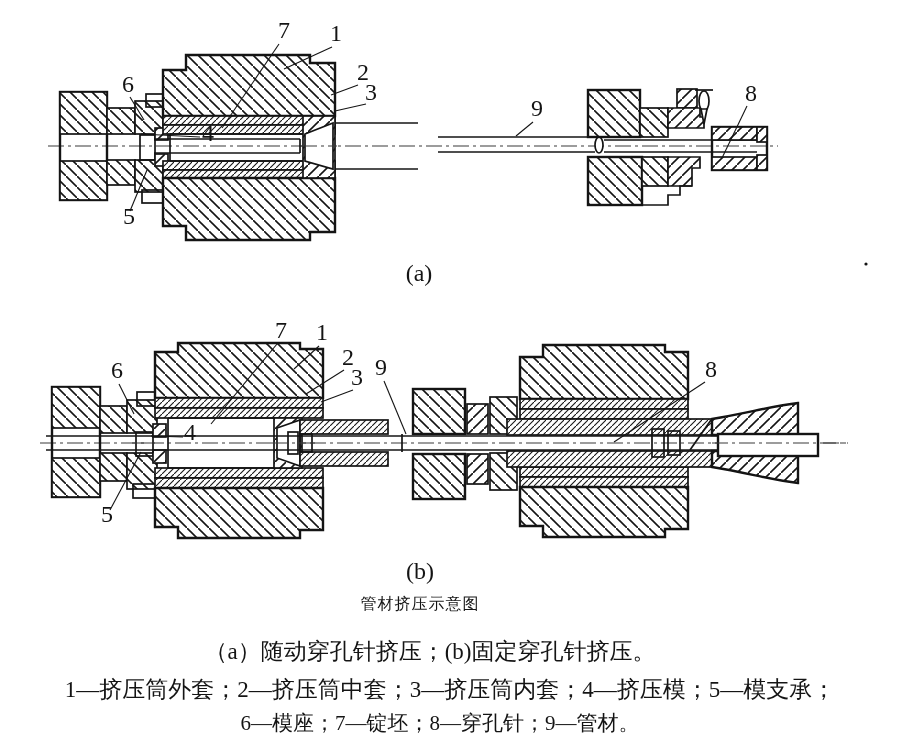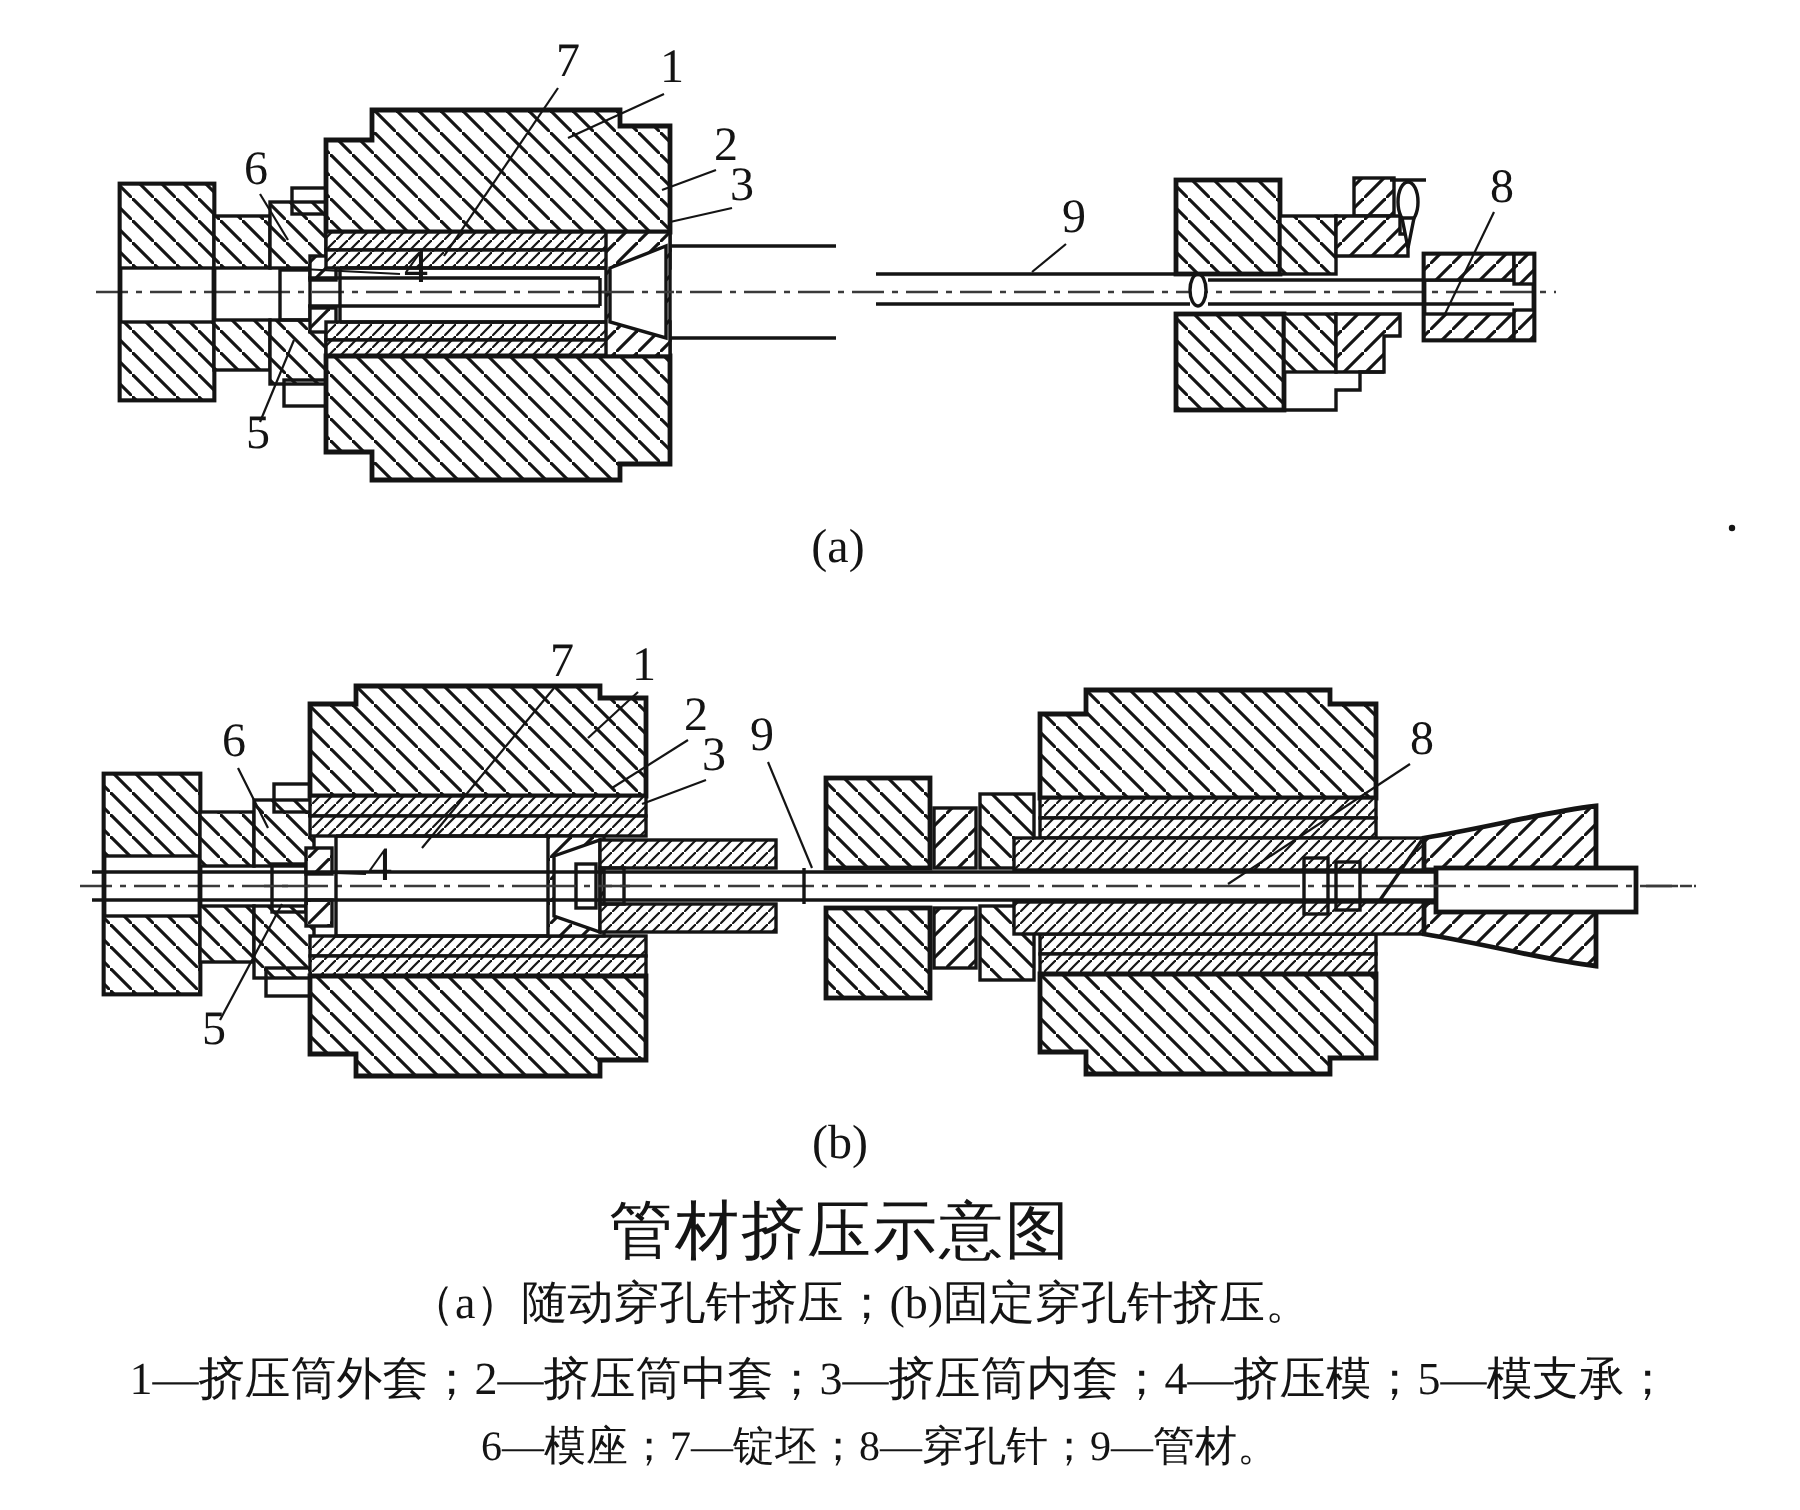--- a/index.html
+++ b/index.html
@@ -15,21 +15,21 @@
   .wf{fill:#ffffff;}
   .hA{fill:url(#pA);}
   .hB{fill:url(#pB);}
   .hC{fill:url(#pC);}
   .cl,.clo{stroke:#3a3a3a;stroke-width:1.2;fill:none;stroke-dasharray:16 4 3 4;}
   .ld{stroke:#141414;stroke-width:1.1;fill:none;}
   .lbl{font-family:"Liberation Serif","DejaVu Serif",serif;font-size:24px;fill:#141414;text-anchor:middle;}
   .dot{fill:#141414;}
   
   .cap{position:absolute;left:0;text-align:center;white-space:nowrap;}
-  #cap-title{top:594px;width:840px;font-size:32px;letter-spacing:1px;}
+  #cap-title{top:594px;width:840px;font-size:16px;letter-spacing:1px;}
   #cap-sub{top:636px;width:860px;font-size:23px;}
   #cap-l1{top:674px;width:900px;font-size:23px;}
   #cap-l2{top:709px;width:880px;font-size:21px;}
 </style>
 </head>
 <body>
 
 <div class="stage">
 
 <svg width="900" height="590" viewBox="0 0 900 590">

